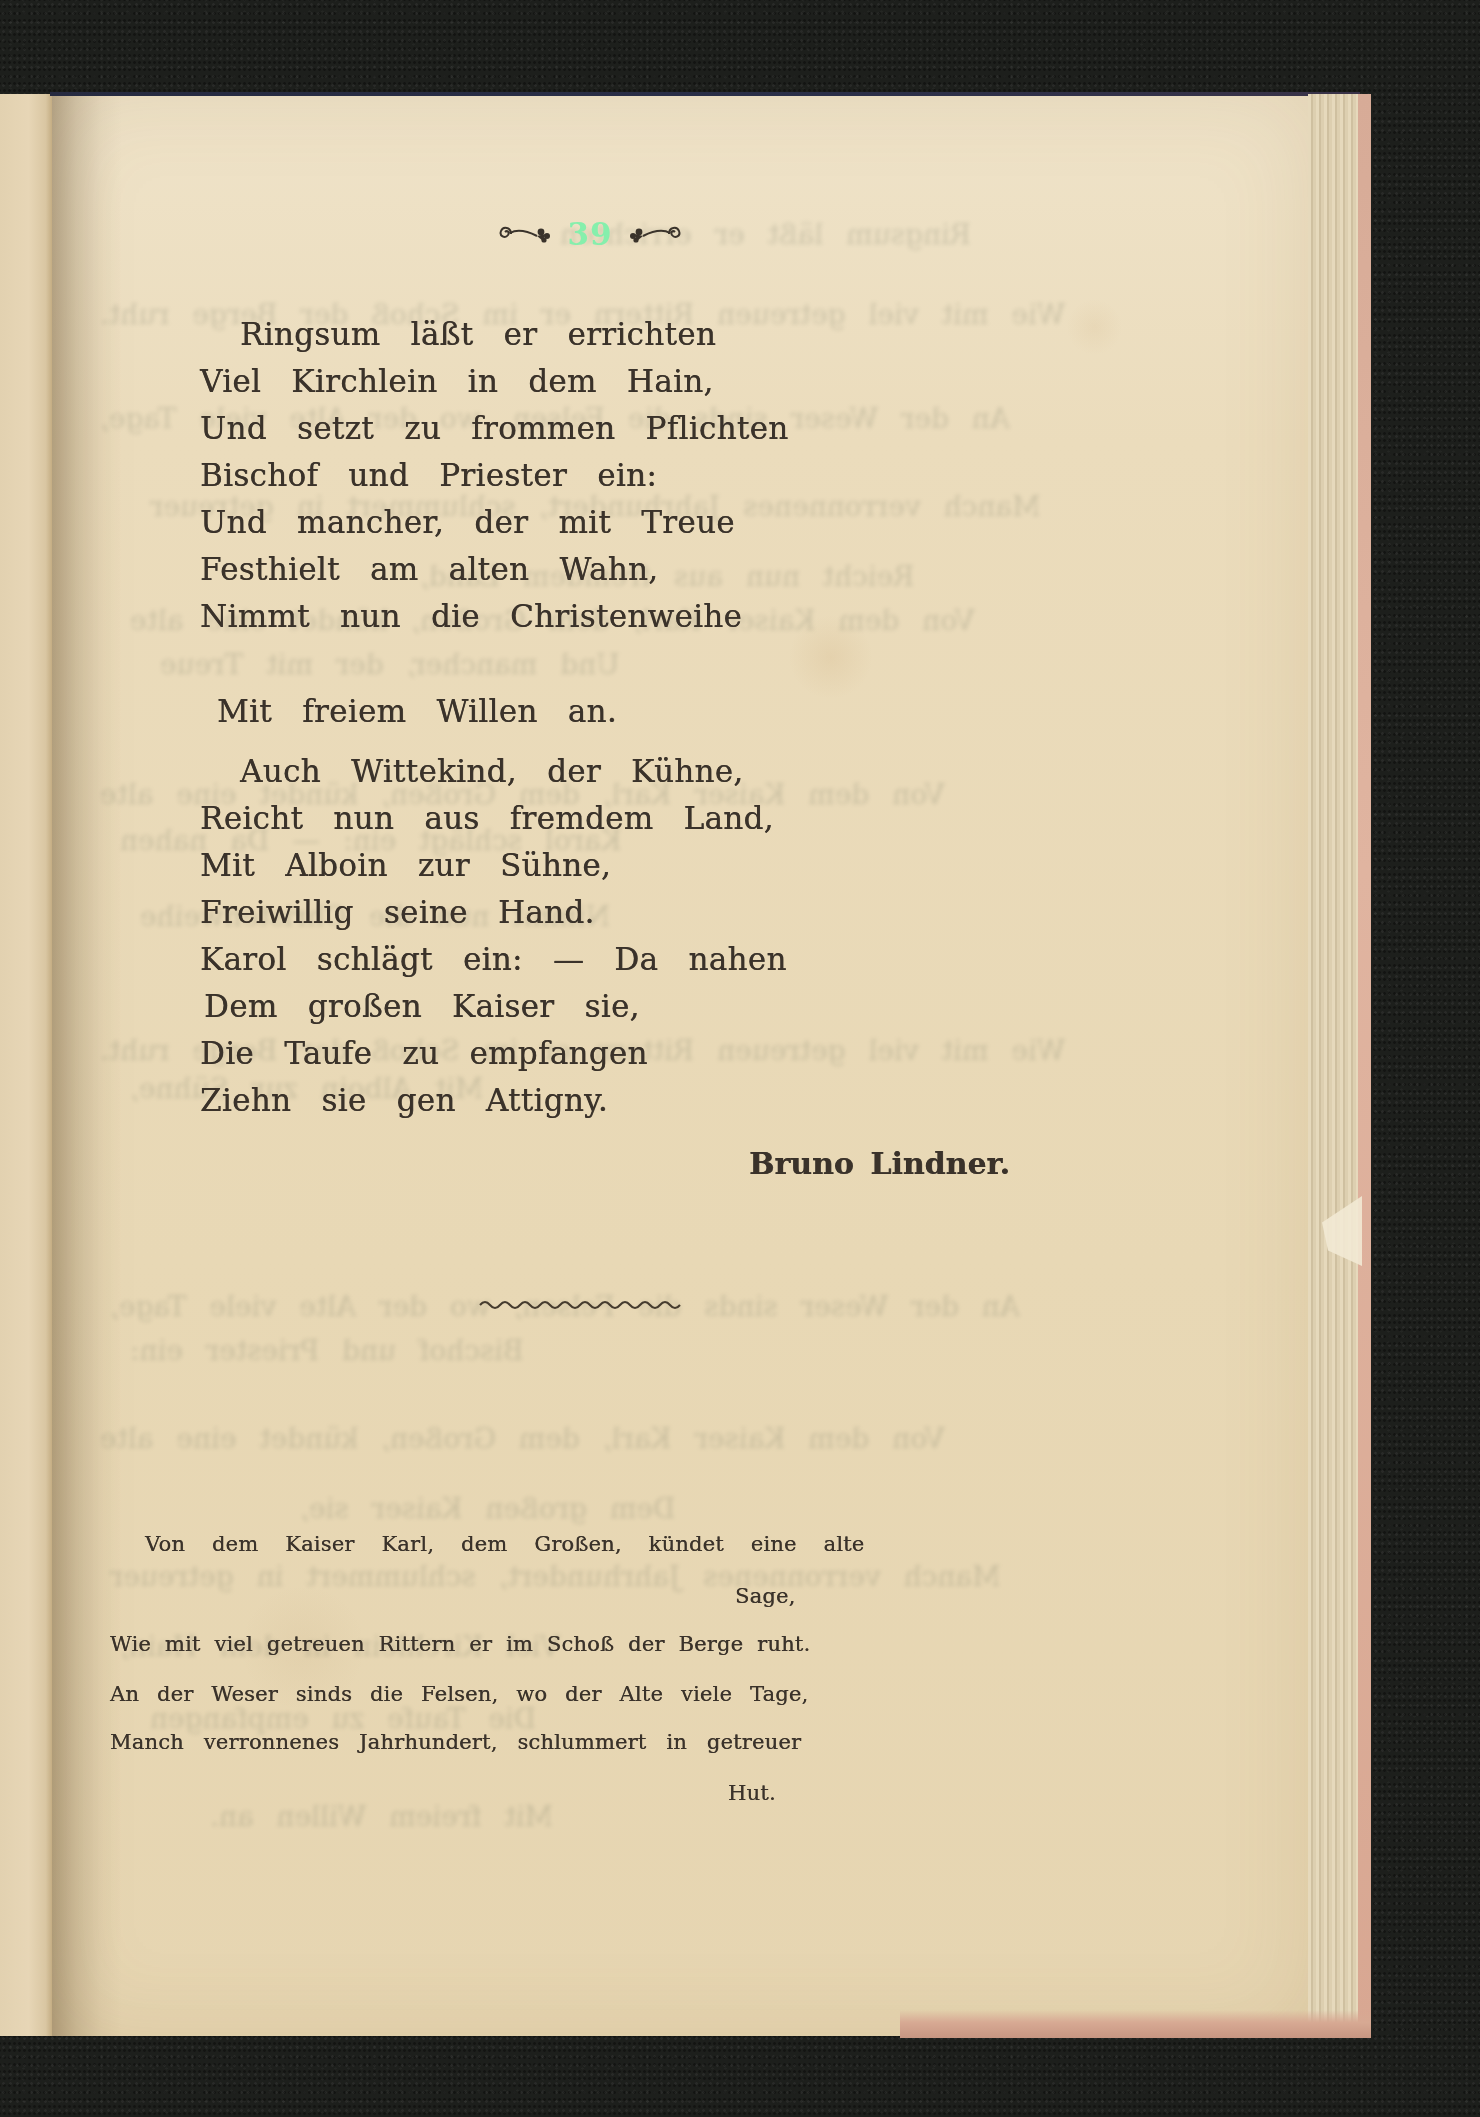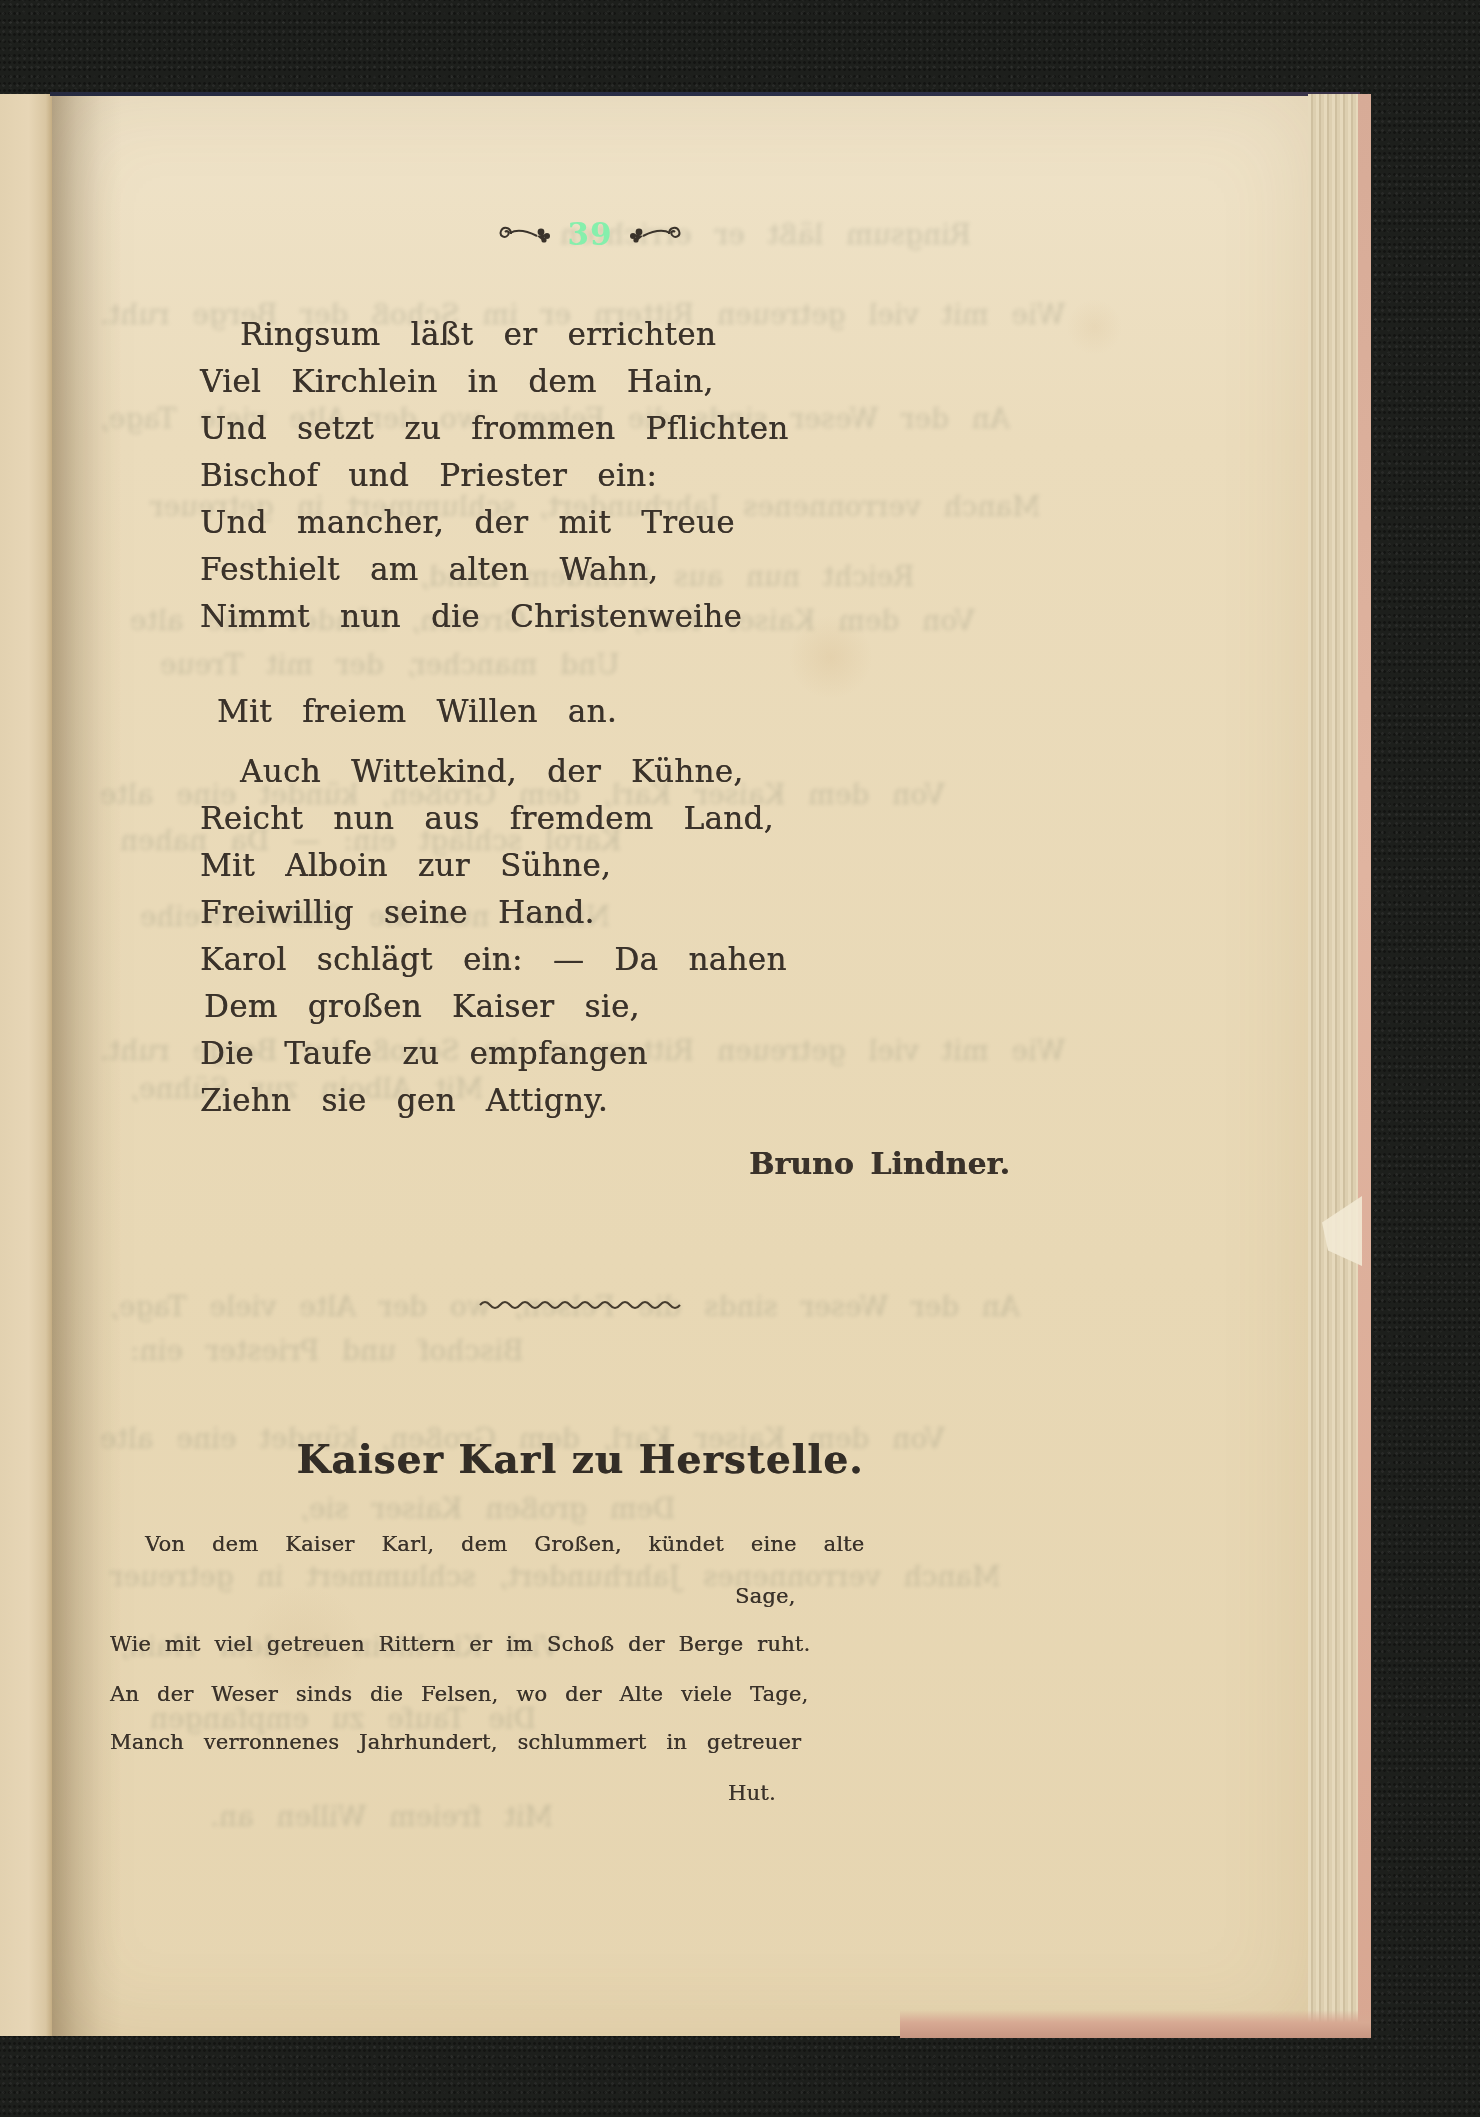--- a/index.html
+++ b/index.html
@@ -171,21 +171,20 @@
   </div>
 
   <div class="abs ink attribution" style="left:650px;top:1148px;width:360px;">Bruno Lindner.</div>
 
   <div class="abs" style="left:478px;top:1298px;">
     <svg width="204" height="12" viewBox="0 0 204 12">
       <path d="M2 7 Q7 1 12 7 T22 7 T32 7 T42 7 T52 7 T62 7 T72 7 T82 7 T92 7 T102 7 T112 7 T122 7 T132 7 T142 7 T152 7 T162 7 T172 7 T182 7 T192 7 T202 7" fill="none" stroke="#453b2e" stroke-width="2"></path>
     </svg>
   </div>
 
-  <div class="abs ink heading" style="left:150px;top:1438px;width:860px;">Kaiser Karl zu Herstelle.</div>
 
   <div>
     <div class="abs ink para-line" style="left:145px;top:1533px;word-spacing:20px;">Von dem Kaiser Karl, dem Großen, kündet eine alte</div>
     <div class="abs ink para-line" style="left:735px;top:1585px;">Sage,</div>
     <div class="abs ink para-line" style="left:110px;top:1633px;word-spacing:7px;">Wie mit viel getreuen Rittern er im Schoß der Berge ruht.</div>
     <div class="abs ink para-line" style="left:110px;top:1683px;word-spacing:11px;">An der Weser sinds die Felsen, wo der Alte viele Tage,</div>
     <div class="abs ink para-line" style="left:110px;top:1731px;word-spacing:13px;">Manch verronnenes Jahrhundert, schlummert in getreuer</div>
     <div class="abs ink para-line" style="left:728px;top:1782px;">Hut.</div>
   </div>
 

